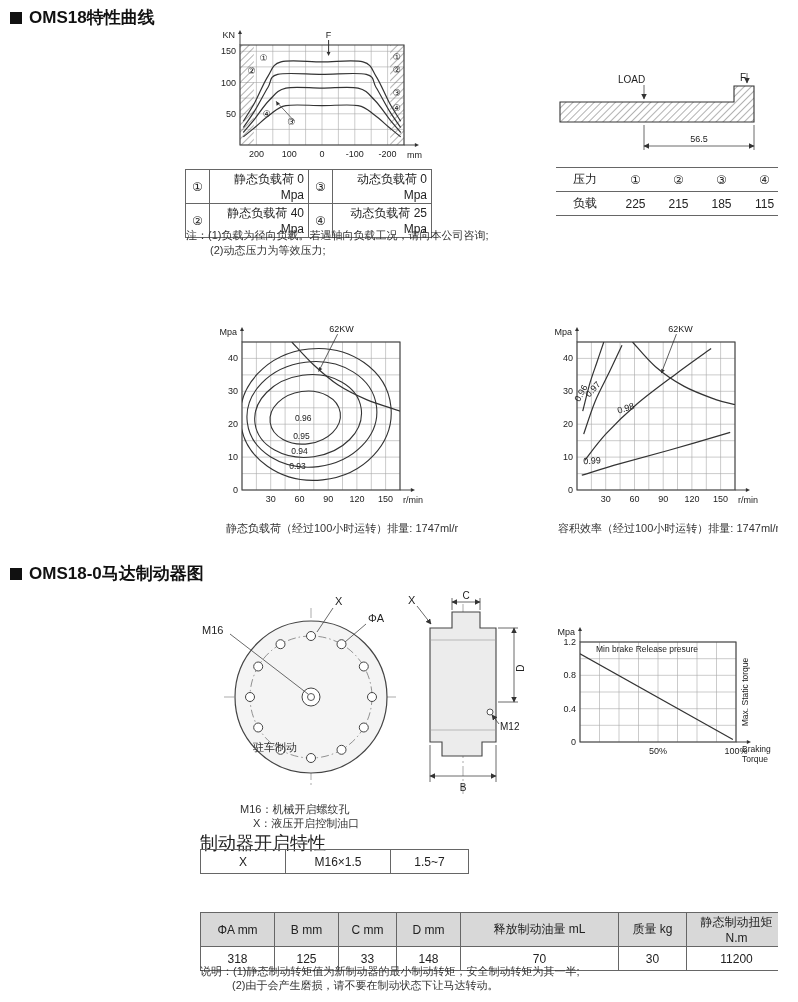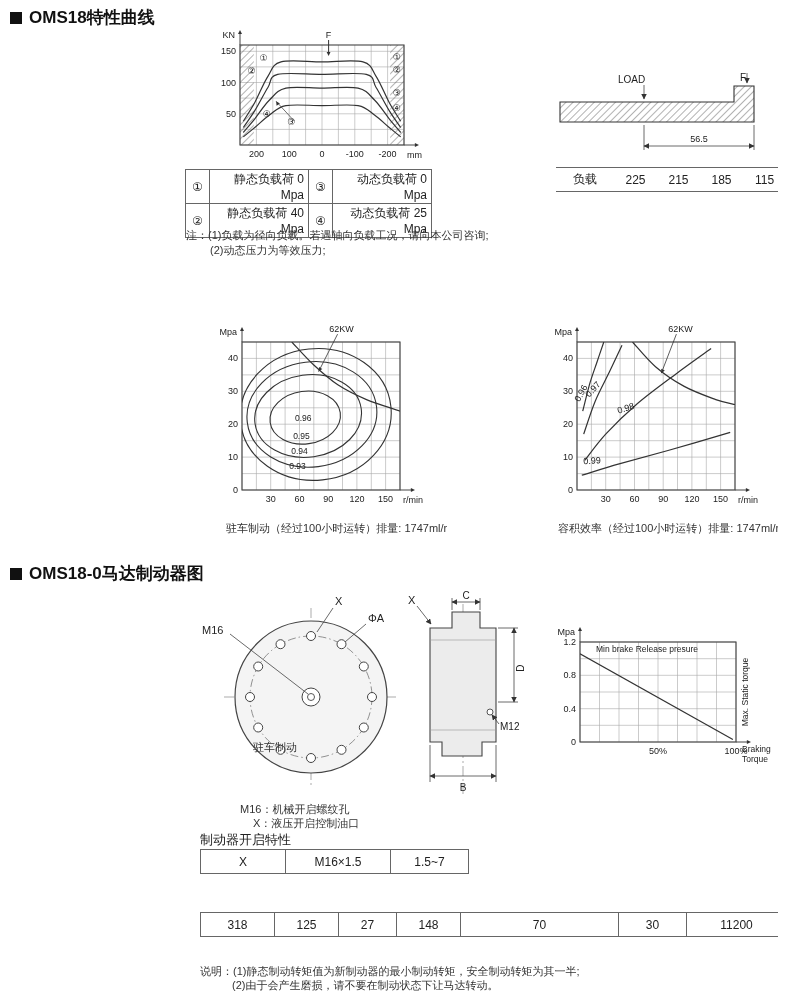--- a/index.html
+++ b/index.html
@@ -10,21 +10,21 @@
   .sq{width:12px;height:12px;background:#111;display:inline-block;flex:0 0 auto;}
   .note{position:absolute;font-size:11px;color:#333;white-space:nowrap;}
   .caption{position:absolute;font-size:11px;color:#333;white-space:nowrap;}
   table{border-collapse:collapse;}
   .tbl{position:absolute;font-size:12px;color:#222;table-layout:fixed;}
   .tbl td{border:1px solid #666;padding:1px 4px;height:24px;text-align:center;vertical-align:middle;}
   .tbl td.l{text-align:right;}
   .tbl2{position:absolute;font-size:12px;color:#222;table-layout:fixed;}
   .tbl2 td{border-top:1px solid #666;border-bottom:1px solid #666;padding:2px 4px;height:24px;text-align:center;vertical-align:middle;}
   .hdr td{background:#d8d8d8;}
-  .tbl-title{position:absolute;font-size:13px;color:#222;}
+  .tbl-title{position:absolute;font-size:18px;color:#222;}
   svg text{font-family:"Liberation Sans","DejaVu Sans",sans-serif;fill:#222;}
   .dim{stroke:#444;stroke-width:0.8;fill:none;}
   .cl{stroke:#888;stroke-width:0.7;stroke-dasharray:10 3 2 3;fill:none;}
   .lead{stroke:#444;stroke-width:0.8;fill:none;}
 </style>
 </head>
 <body>
 
 <div class="page">
 
@@ -143,20 +143,27 @@
 
   <table class="tbl2" style="left:556px;top:167px;width:230px">
     <colgroup>
         <col style="width:58px">
         <col style="width:43px">
         <col style="width:43px">
         <col style="width:43px">
         <col style="width:43px">
       </colgroup>
     <tbody>
+        <tr>
+      <td>压力</td>
+      <td>①</td>
+      <td>②</td>
+      <td>③</td>
+      <td>④</td>
+    </tr>
     <tr>
       <td>负载</td>
       <td>225</td>
       <td>215</td>
       <td>185</td>
       <td>115</td>
     </tr>
   </tbody>
     </table>
 
@@ -278,21 +285,21 @@
       </g>
       <text x="36.7" y="72.6" font-size="9" text-anchor="middle" transform="rotate(-62 36.7 72.6)">0.96</text>
       <text x="48.2" y="69.3" font-size="9" text-anchor="middle" transform="rotate(-48 48.2 69.3)">0.97</text>
       <text x="79.8" y="89.1" font-size="9" text-anchor="middle" transform="rotate(-18 79.8 89.1)">0.98</text>
       <text x="45.3" y="141.7" font-size="9" text-anchor="middle" transform="rotate(-4 45.3 141.7)">0.99</text>
       <text x="133.4" y="10.1" font-size="9" text-anchor="middle">62KW</text>
       <line x1="129.4" y1="12.1" x2="114.3" y2="51.2" stroke="#333" stroke-width="0.8"></line>
       <path d="M114.3,51.2L114.2,46.7L117.8,48.4Z" fill="#333"></path>
     </svg>
 
-  <div class="caption" style="left:226px;top:521px">驻车制动（经过100小时运转）排量: 1747ml/r</div>
+  <div class="caption" style="left:226px;top:521px">静态负载荷（经过100小时运转）排量: 1747ml/r</div>
   <div class="caption" style="left:558px;top:521px">容积效率（经过100小时运转）排量: 1747ml/r</div>
 
   <div class="sec-title" style="left:10px;top:562px">
     <span class="sq"></span>
     <span>OMS18-0马达制动器图</span>
   </div>
 
   <svg class="abs" width="212" height="200" viewBox="0 0 212 200" style="left:196px;top:592px">
     <line class="cl" x1="115" y1="16" x2="115" y2="196"></line>
     <line class="cl" x1="28" y1="105" x2="203" y2="105"></line>
@@ -419,24 +426,33 @@
     <colgroup>
         <col style="width:74px">
         <col style="width:64px">
         <col style="width:58px">
         <col style="width:64px">
         <col style="width:158px">
         <col style="width:68px">
         <col style="width:100px">
       </colgroup>
     <tbody>
+        <tr class="hdr">
+      <td>ΦA mm</td>
+      <td>B mm</td>
+      <td>C mm</td>
+      <td>D mm</td>
+      <td>释放制动油量 mL</td>
+      <td>质量 kg</td>
+      <td>静态制动扭矩 N.m</td>
+    </tr>
     <tr>
       <td>318</td>
       <td>125</td>
-      <td>27</td>
+      <td>33</td>
       <td>148</td>
       <td>70</td>
       <td>30</td>
       <td>11200</td>
     </tr>
   </tbody>
     </table>
 
   <div class="note" style="left:200px;top:964px">说明：(1)静态制动转矩值为新制动器的最小制动转矩，安全制动转矩为其一半;</div>
   <div class="note" style="left:232px;top:978px">(2)由于会产生磨损，请不要在制动状态下让马达转动。</div>

